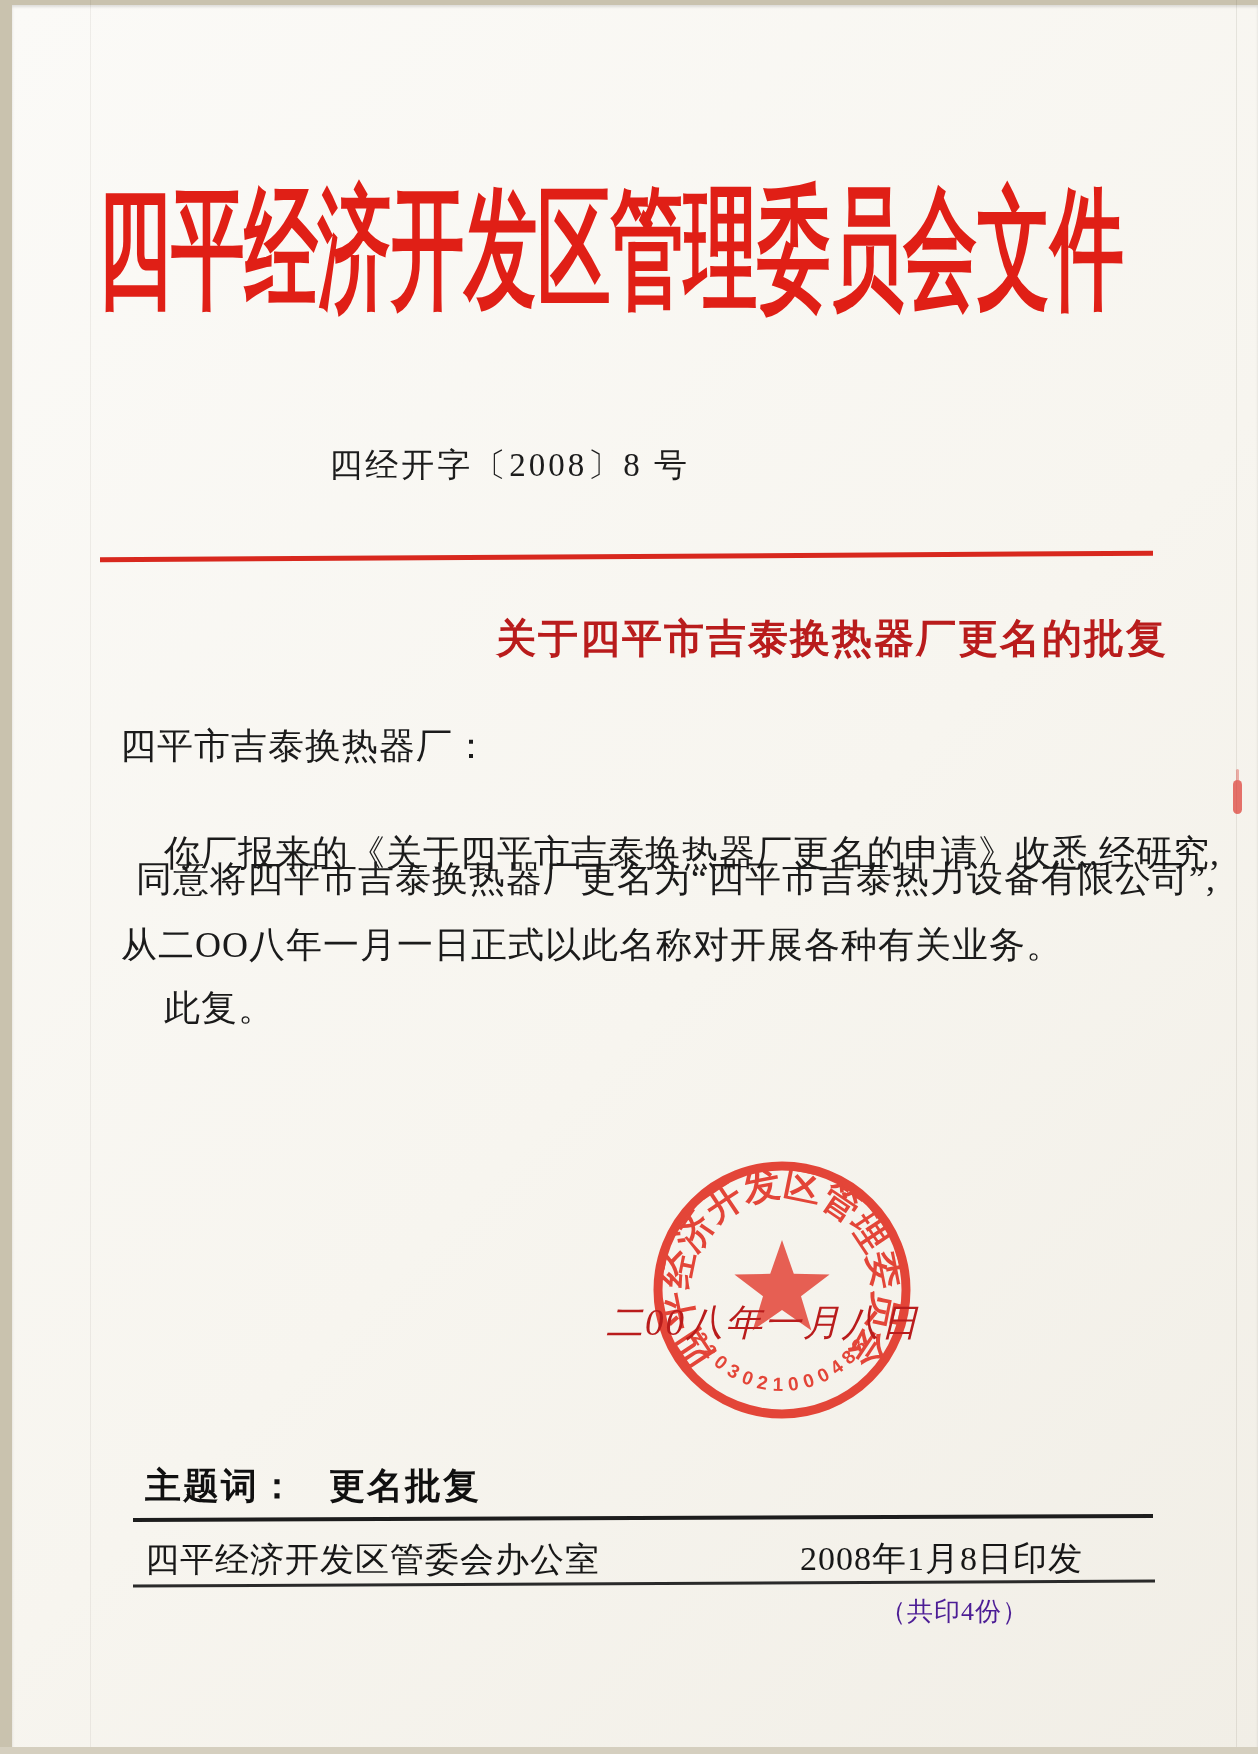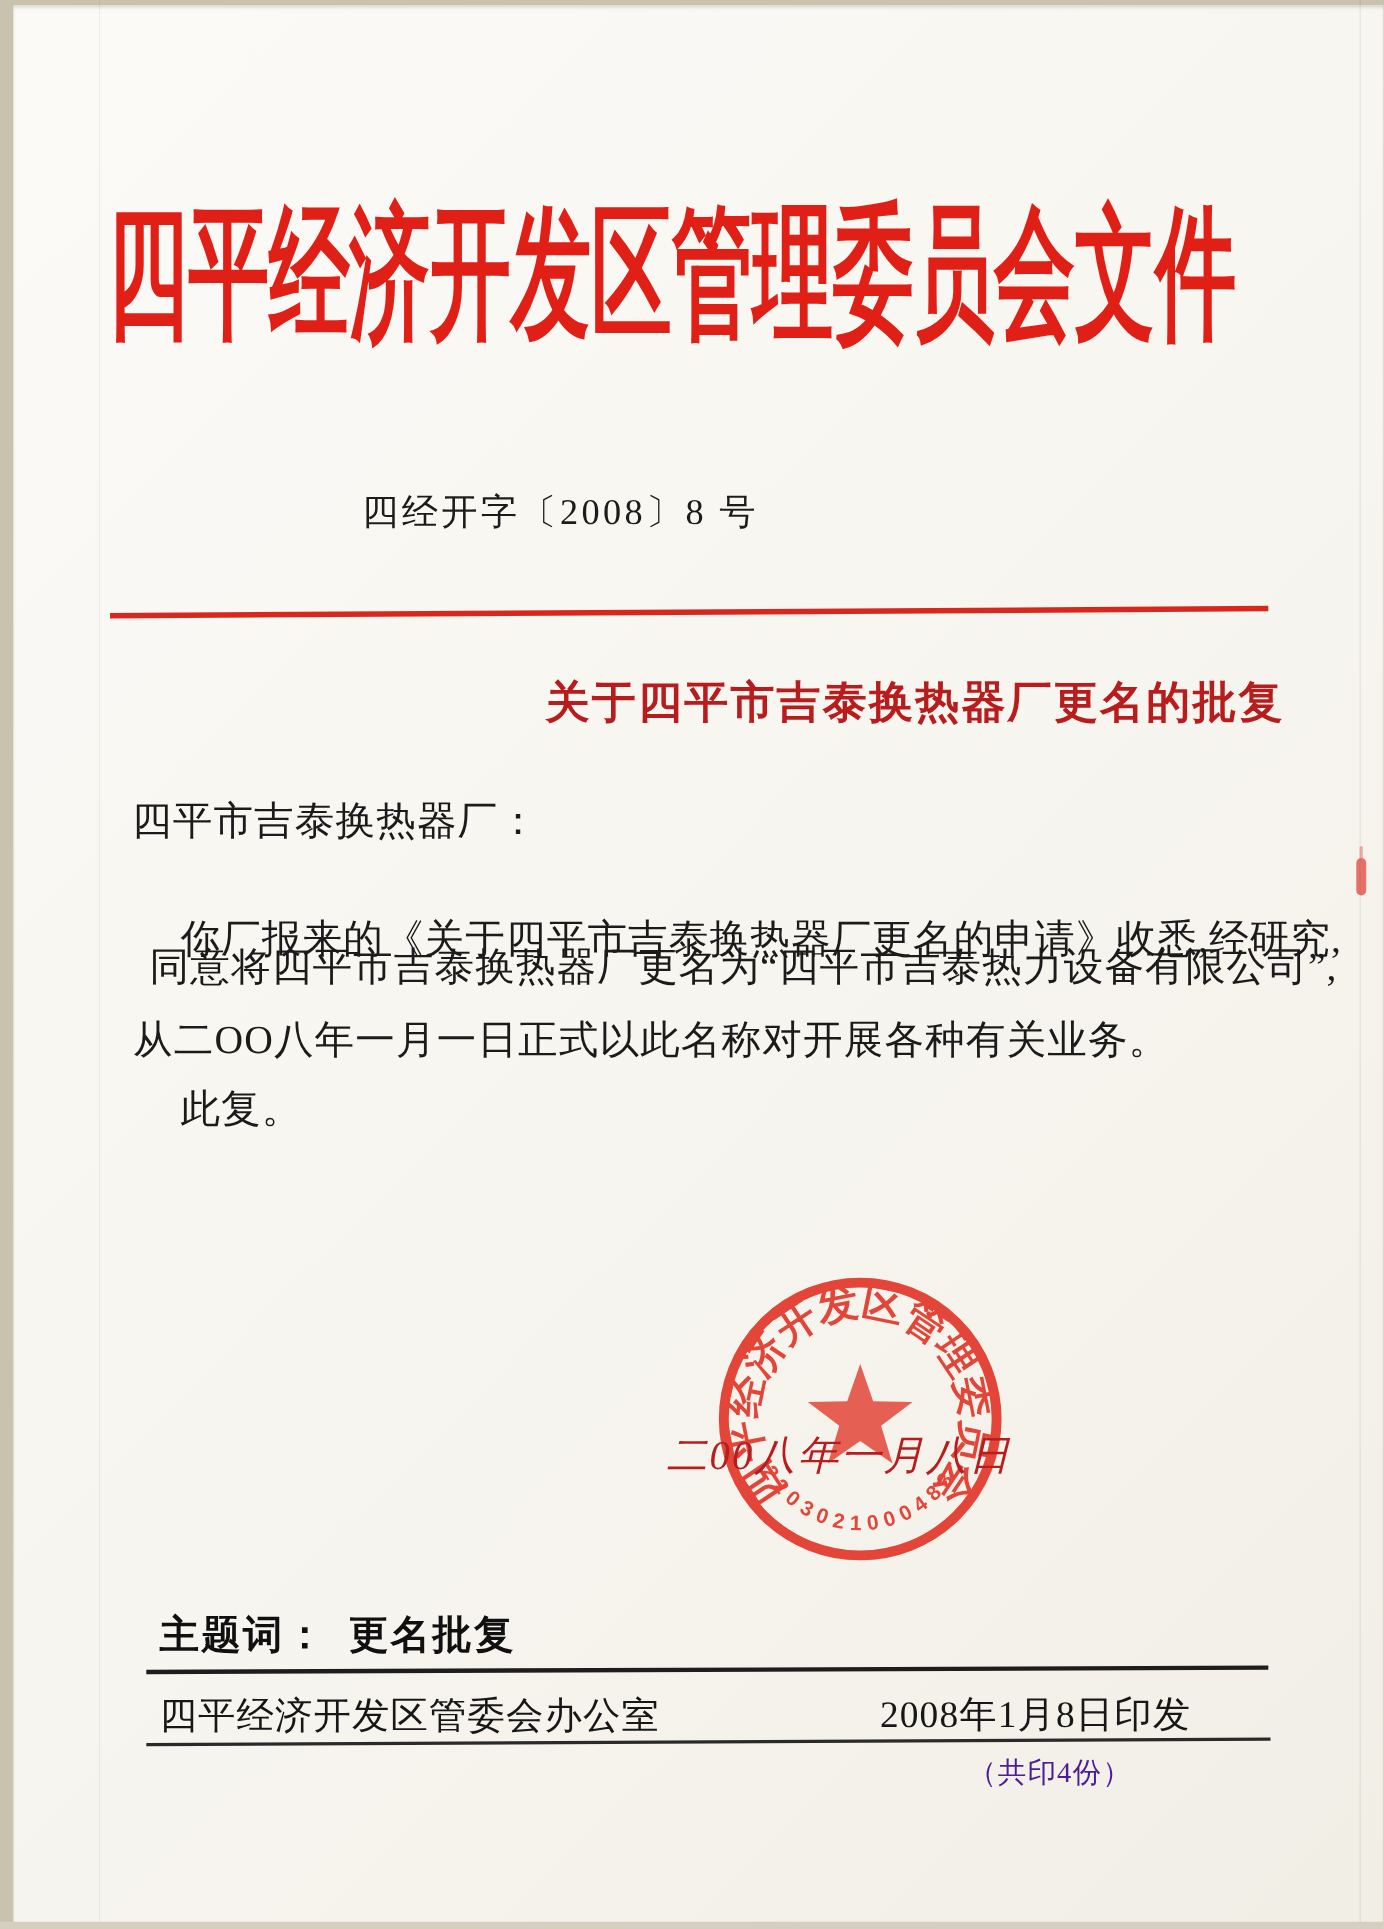--- a/index.html
+++ b/index.html
@@ -57,21 +57,21 @@
   }
   .seal svg{display:block;}
   .seal-ring-text{font-family:"Liberation Serif","DejaVu Serif",serif;font-weight:bold;font-size:37px;fill:#e12e20;}
   .seal-serial{font-family:"Liberation Sans","DejaVu Sans",sans-serif;font-weight:bold;font-size:19px;fill:#e12e20;letter-spacing:4px;}
 
   .keywords{
     position:absolute;left:145px;top:1462px;z-index:2;white-space:nowrap;
     font-family:"Liberation Sans","DejaVu Sans",sans-serif;
     font-weight:bold;font-size:36px;color:#101010;letter-spacing:2px;
   }
-  .keywords .kw1{margin-left:20px;}
+  .keywords .kw1{margin-left:32px;}
   .keywords .kw2{}
 
   .black-rule-1{
     position:absolute;left:133px;top:1516px;width:1020px;height:4px;
     background:#1d1d1d;transform:rotate(-0.22deg);
   }
   .black-rule-2{
     position:absolute;left:133px;top:1582px;width:1022px;height:3px;
     background:#2a2a2a;transform:rotate(-0.28deg);
   }

